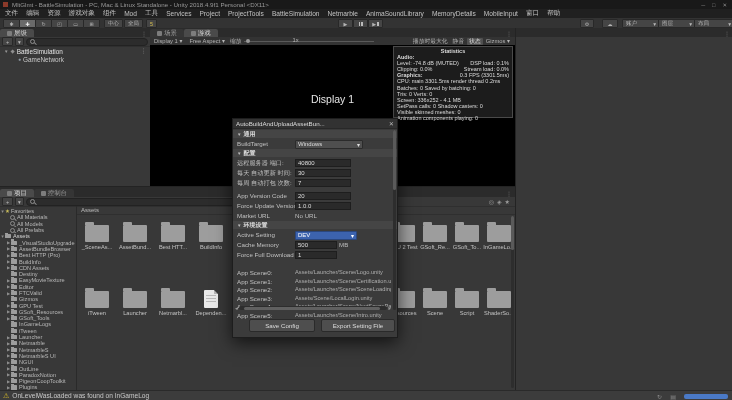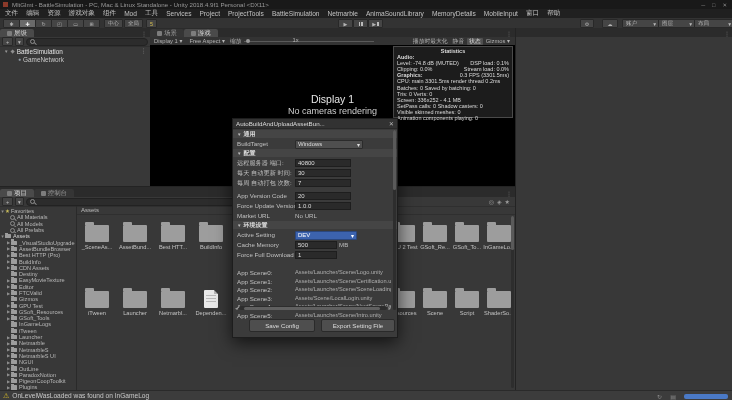--- a/index.html
+++ b/index.html
@@ -218,21 +218,20 @@
       </span>
       <span style="margin-left:auto;display:flex;gap:1px;padding-right:1px">
         <span class="gbtn">播放时最大化</span>
         <span class="gbtn">静音</span>
         <span class="gbtn on">状态</span>
         <span class="gbtn"><span>Gizmos</span>&nbsp;<span>▾</span></span>
       </span>
     </div>
     <div class="gview">
       <div style="position:absolute;left:0;right:0;top:48px;text-align:center;font-size:10.5px;color:#e6e6e6">Display 1</div>
-      <div style="position:absolute;left:0;right:0;top:61px;text-align:center;font-size:9px;color:#dcdcdc">No cameras rendering</div>
       <div class="stats">
         <div style="text-align:center;font-weight:bold">Statistics</div>
         <div style="font-weight:bold">Audio:</div>
         <div class="srow2">
             <span>Level: -74.8 dB (MUTED)</span>
             <span>DSP load: 0.1%</span>
           </div>
         <div class="srow2">
             <span>Clipping: 0.0%</span>
             <span>Stream load: 0.0%</span>

